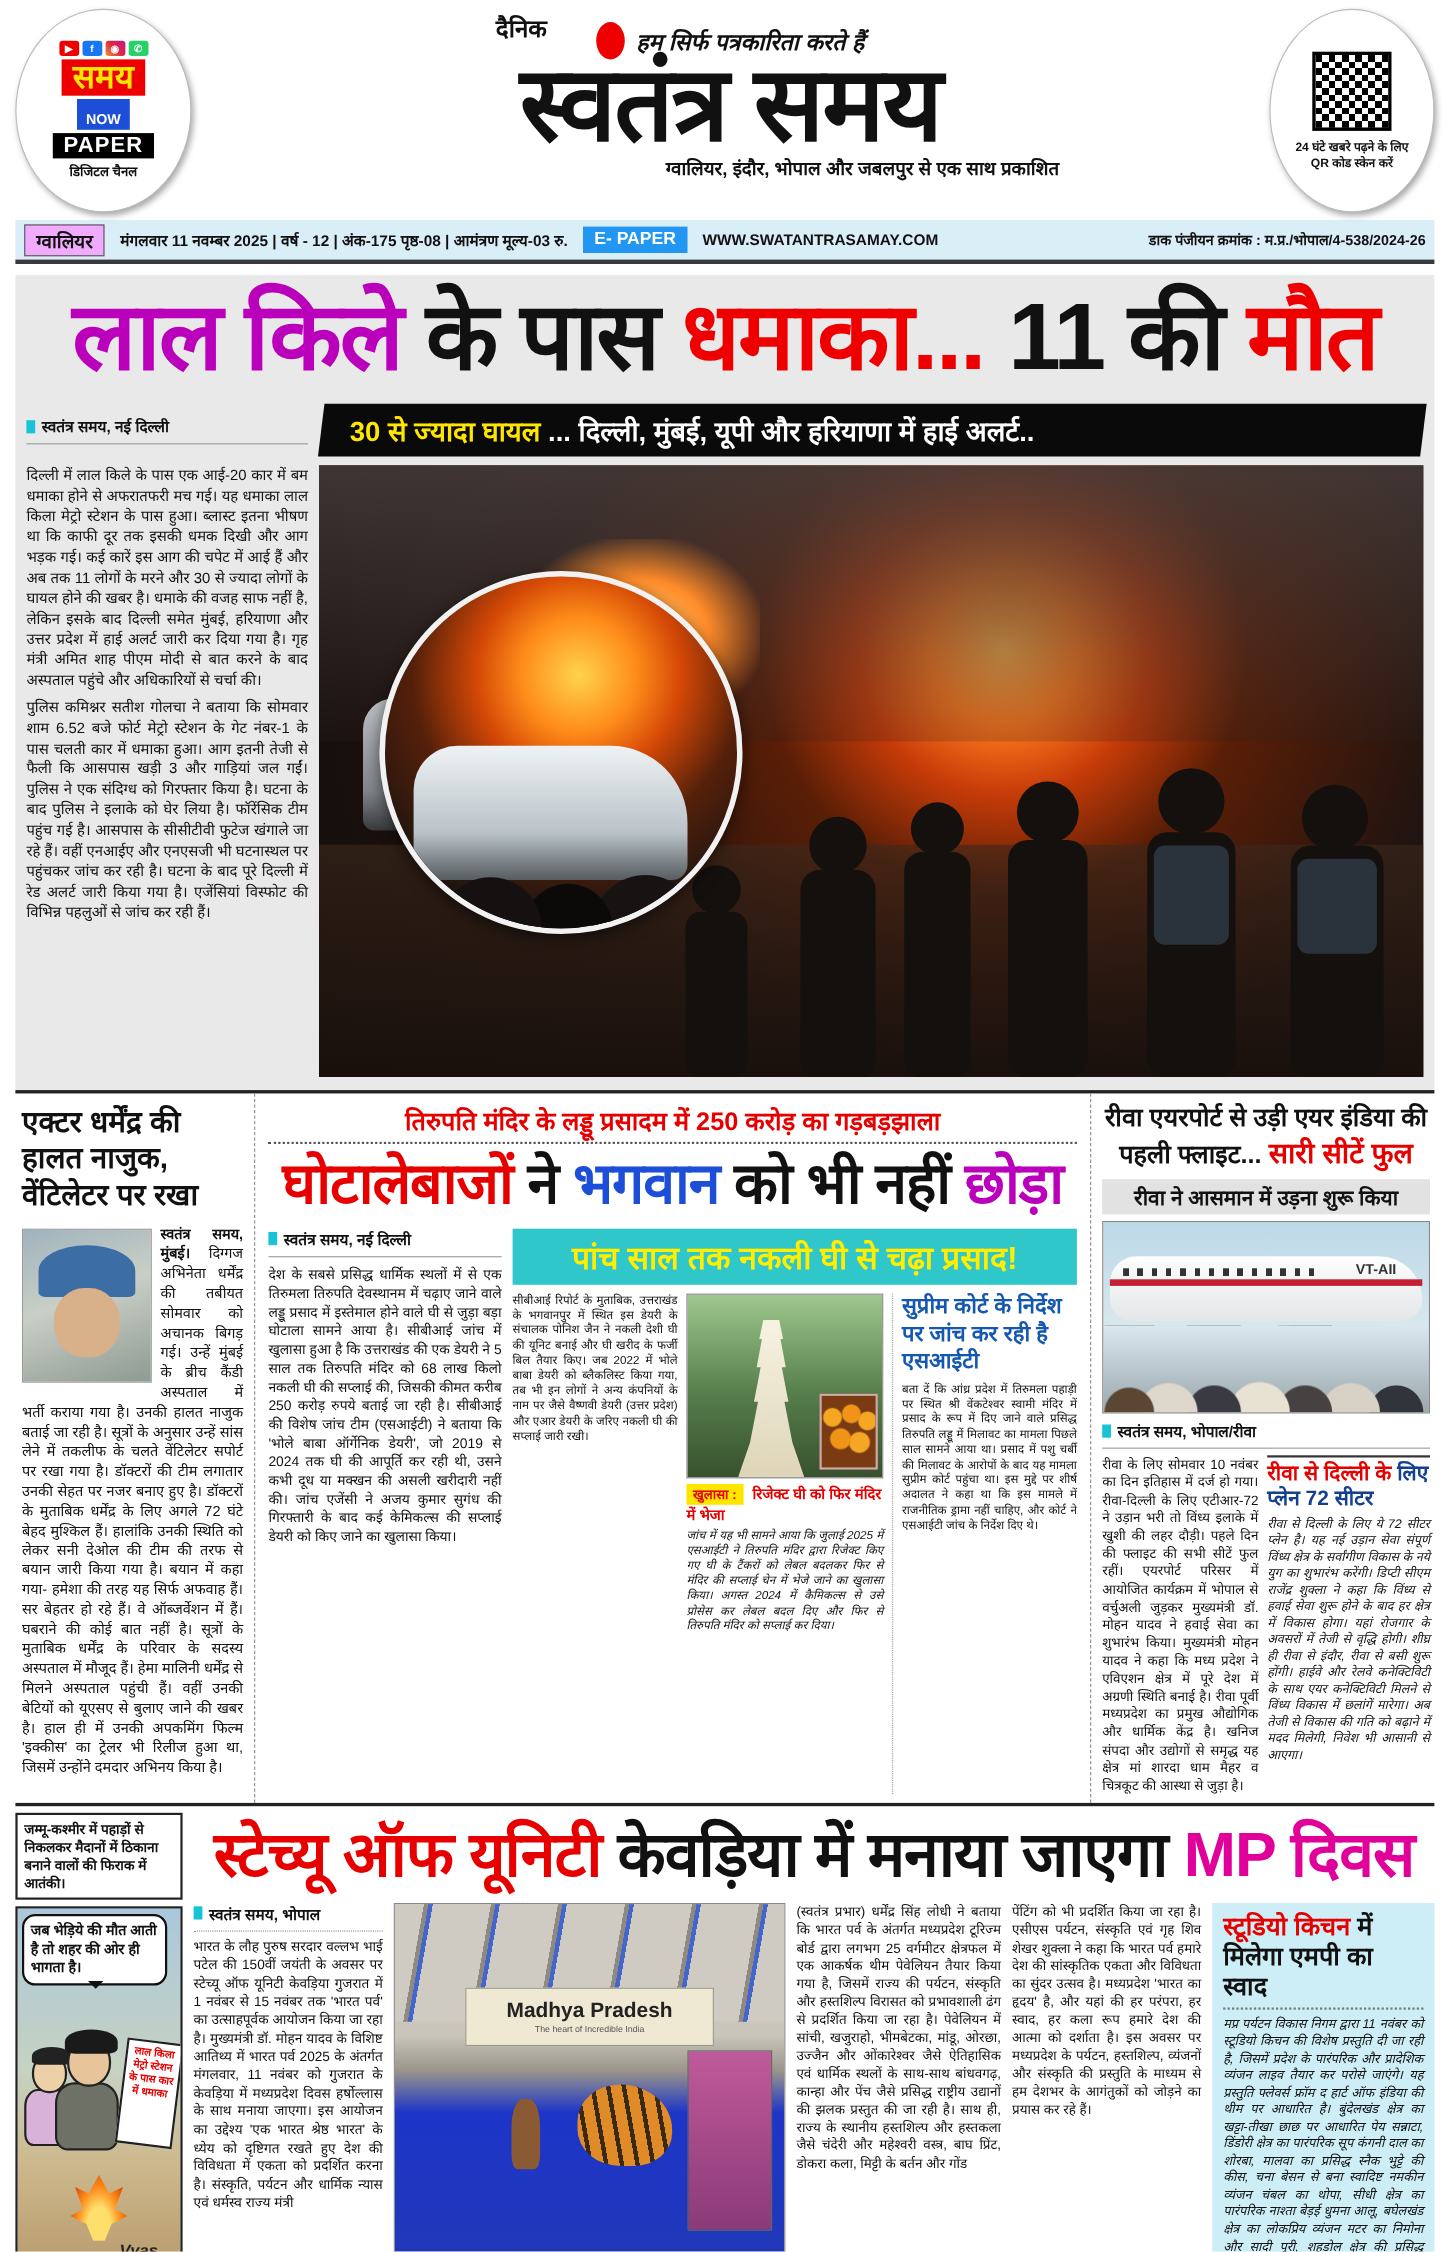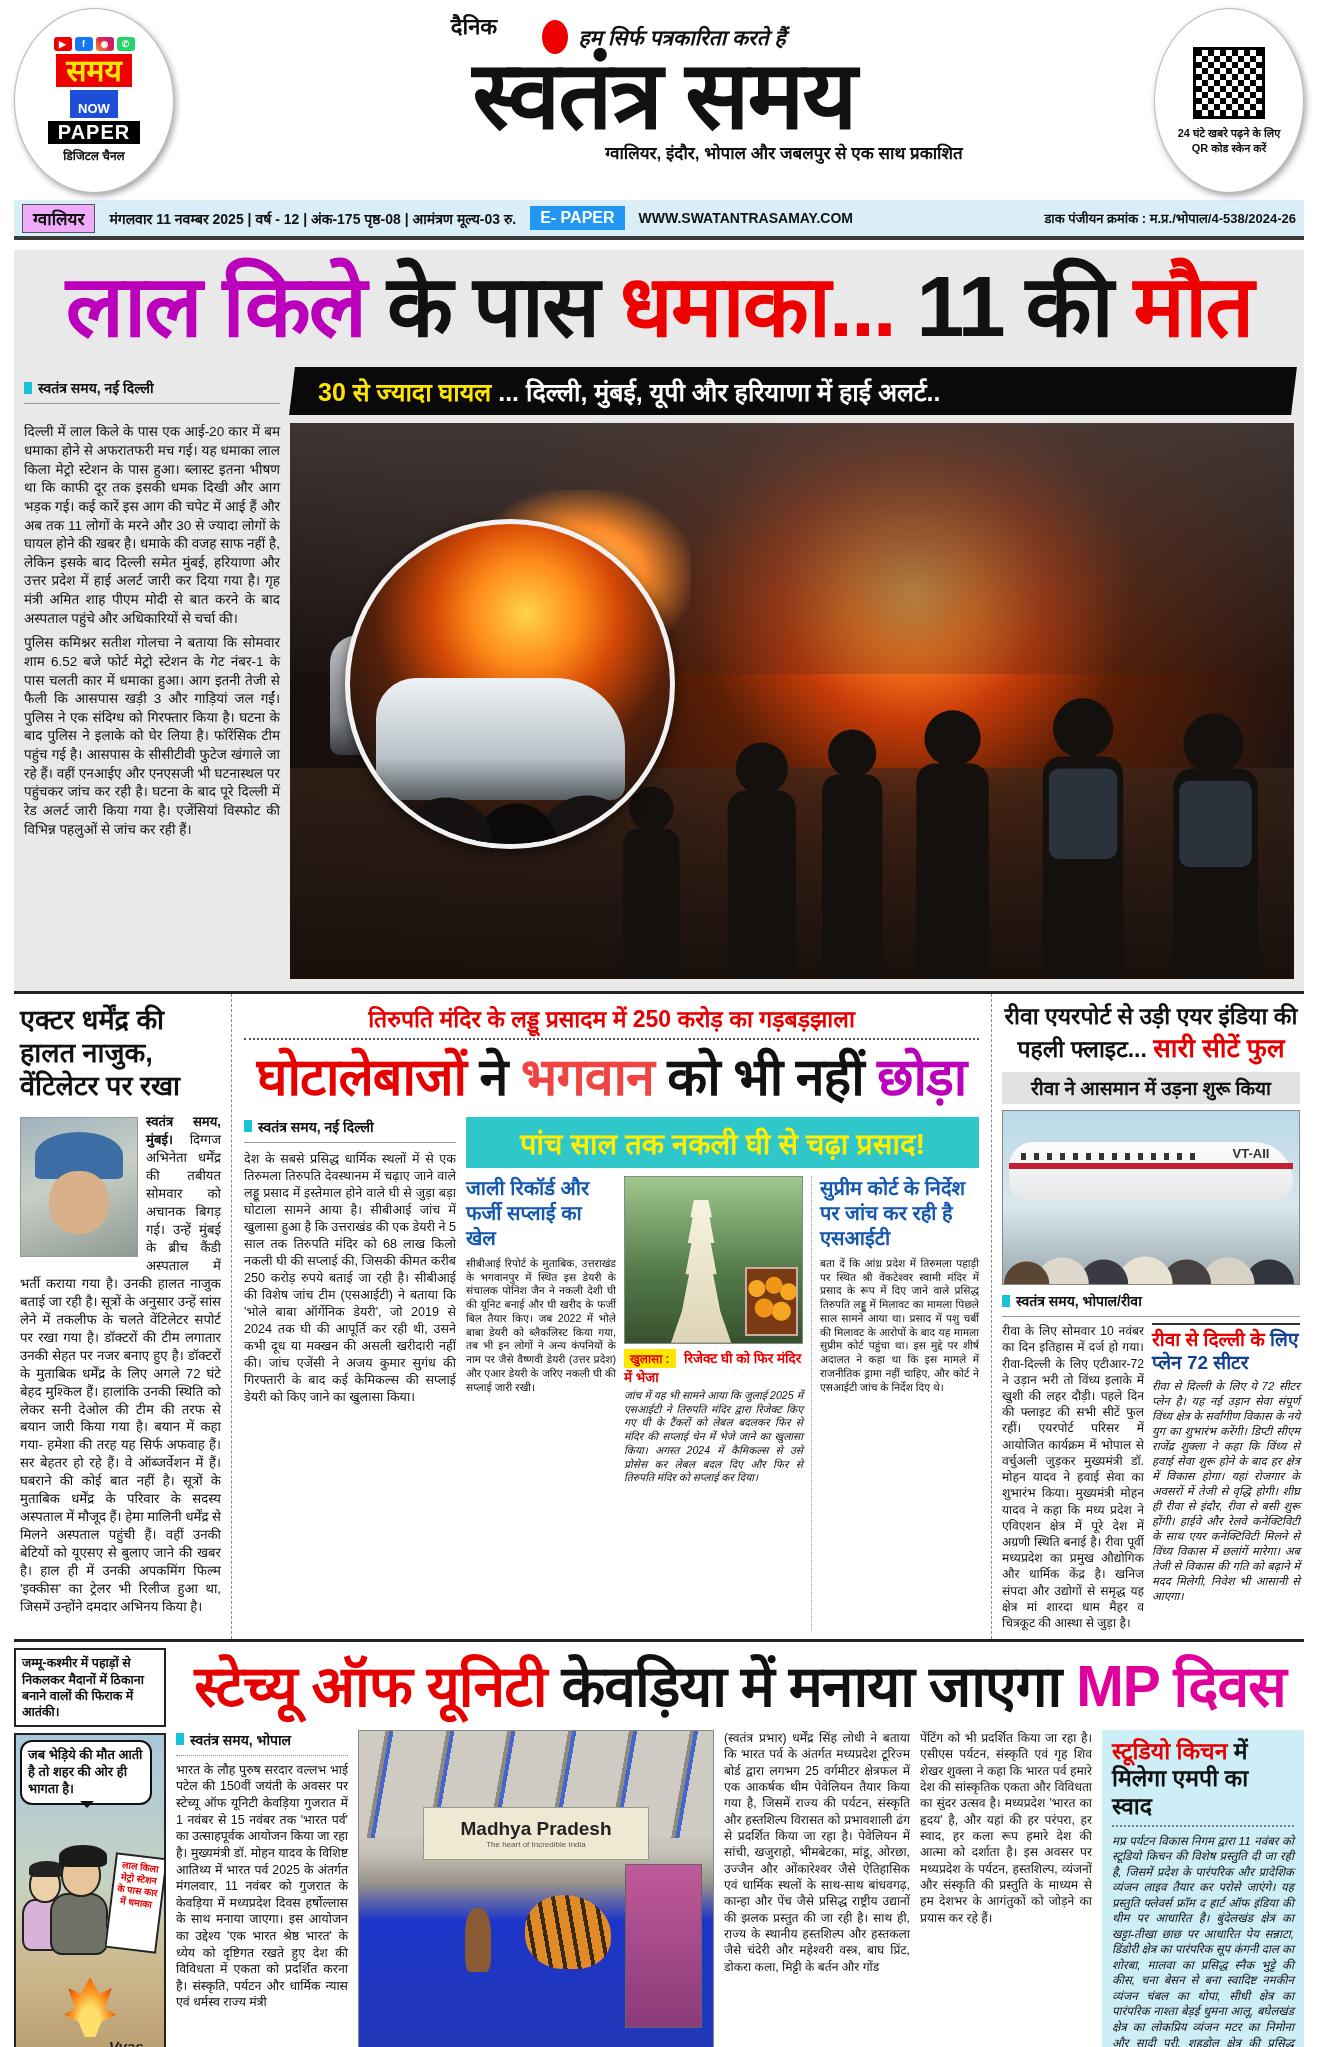--- a/index.html
+++ b/index.html
@@ -76,21 +76,21 @@
   .row2 { display:flex; margin:0 14px; border-bottom:3px solid #222; min-height:520px; }
   .colA { width:218px; flex:none; padding:10px 10px 8px 6px; border-right:1px dashed #8a8a8a; }
   .colA h2 { font-size:27px; line-height:1.22; font-weight:800; margin-bottom:10px; }
   .colA .body { font-size:13.2px; line-height:1.36; text-align:justify; }
   .dh-photo { float:left; width:118px; height:140px; margin:4px 8px 4px 0; background:linear-gradient(160deg,#9fb3bd 0%, #c9cfc6 45%, #8e9a92 100%); position:relative; border:1px solid #999; }
   .dh-cap { position:absolute; left:12%; top:10%; width:76%; height:34%; background:#3c6ea5; border-radius:50% 50% 8% 8%; }
   .dh-face { position:absolute; left:24%; top:38%; width:52%; height:46%; background:#d8b089; border-radius:46%; }
   .colB { flex:1; padding:8px 12px; border-right:1px dashed #8a8a8a; display:flex; flex-direction:column; }
   .kickerB { color:#e60000; font-weight:800; font-size:23px; text-align:center; padding-bottom:4px; border-bottom:2px dotted #555; }
   .headB { text-align:center; font-size:52px; font-weight:800; letter-spacing:-1px; line-height:1.2; margin:6px 0 4px; white-space:nowrap; }
-  .hB-red{color:#e60000;} .hB-org{color:#ef4444;} .hB-blk{color:#111;} .hB-mag{color:#bb00bb;}
+  .hB-red{color:#e60000;} .hB-org{color:#1d4ed8;} .hB-blk{color:#111;} .hB-mag{color:#bb00bb;}
   .tiru-grid { display:flex; gap:10px; margin-top:4px; flex:1; }
   .tiru-left { width:212px; flex:none; }
   .tiru-left .body { font-size:12.6px; line-height:1.35; text-align:justify; margin-top:8px; }
   .tiru-right { flex:1; display:flex; flex-direction:column; }
   .cyan-strip { background:#2fc7c9; text-align:center; padding:6px 4px; }
   .cyan-strip span { color:#ffee00; font-weight:800; font-size:29px; }
   .tiru-cols { display:flex; gap:8px; margin-top:8px; flex:1; }
   .sub-head { color:#1558b0; font-weight:800; font-size:20px; line-height:1.25; margin-bottom:6px; }
   .sub-col1 { width:150px; flex:none; }
   .sub-col1 .small, .sub-col3 .small, .khulasa-body { font-size:10.6px; line-height:1.3; text-align:justify; }
@@ -287,21 +287,20 @@
           <div class="byline" style="width:auto;">
             <span class="byline-sq"></span>
             <span class="byline-txt">स्वतंत्र समय, नई दिल्ली</span>
           </div>
           <div class="body">देश के सबसे प्रसिद्ध धार्मिक स्थलों में से एक तिरुमला तिरुपति देवस्थानम में चढ़ाए जाने वाले लड्डू प्रसाद में इस्तेमाल होने वाले घी से जुड़ा बड़ा घोटाला सामने आया है। सीबीआई जांच में खुलासा हुआ है कि उत्तराखंड की एक डेयरी ने 5 साल तक तिरुपति मंदिर को 68 लाख किलो नकली घी की सप्लाई की, जिसकी कीमत करीब 250 करोड़ रुपये बताई जा रही है। सीबीआई की विशेष जांच टीम (एसआईटी) ने बताया कि 'भोले बाबा ऑर्गेनिक डेयरी', जो 2019 से 2024 तक घी की आपूर्ति कर रही थी, उसने कभी दूध या मक्खन की असली खरीदारी नहीं की। जांच एजेंसी ने अजय कुमार सुगंध की गिरफ्तारी के बाद कई केमिकल्स की सप्लाई डेयरी को किए जाने का खुलासा किया।</div>
         </div>
         <div class="tiru-right">
           <div class="cyan-strip"><span>पांच साल तक नकली घी से चढ़ा प्रसाद!</span></div>
           <div class="tiru-cols">
             <div class="sub-col1">
-              <div class="sub-head">जाली रिकॉर्ड और फर्जी सप्लाई का खेल</div>
               <div class="small">सीबीआई रिपोर्ट के मुताबिक, उत्तराखंड के भगवानपुर में स्थित इस डेयरी के संचालक पोनिश जैन ने नकली देशी घी की यूनिट बनाई और घी खरीद के फर्जी बिल तैयार किए। जब 2022 में भोले बाबा डेयरी को ब्लैकलिस्ट किया गया, तब भी इन लोगों ने अन्य कंपनियों के नाम पर जैसे वैष्णवी डेयरी (उत्तर प्रदेश) और एआर डेयरी के जरिए नकली घी की सप्लाई जारी रखी।</div>
             </div>
             <div class="temple-wrap">
               <div class="temple-photo">
                 <div class="gopuram"></div>
                 <div class="laddus"></div>
               </div>
               <div class="khulasa-row">
                 <span class="khulasa-label">खुलासा :</span>
                 <span class="khulasa-head">रिजेक्ट घी को फिर मंदिर में भेजा</span>

